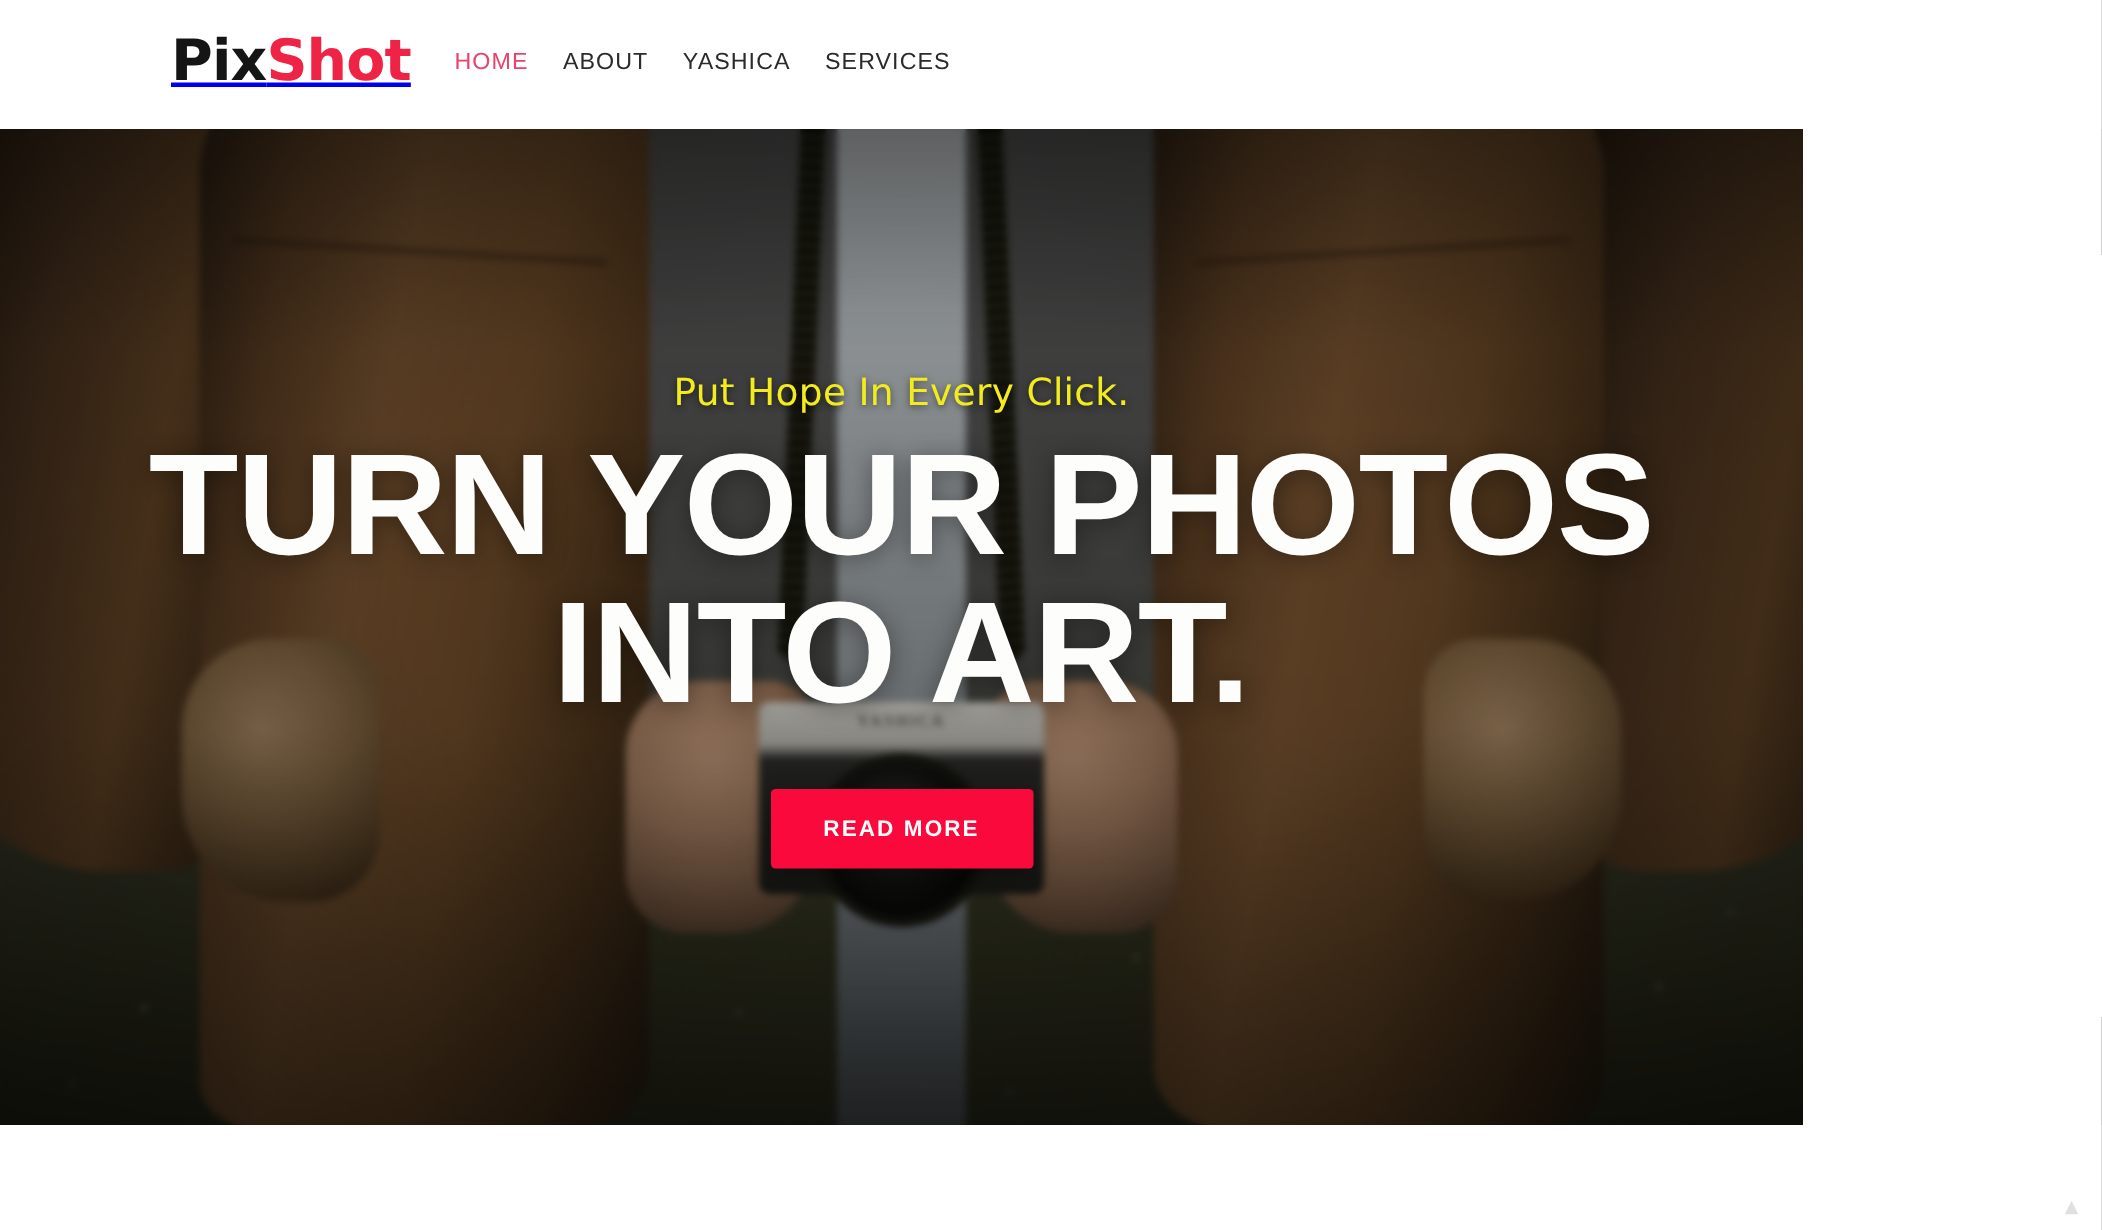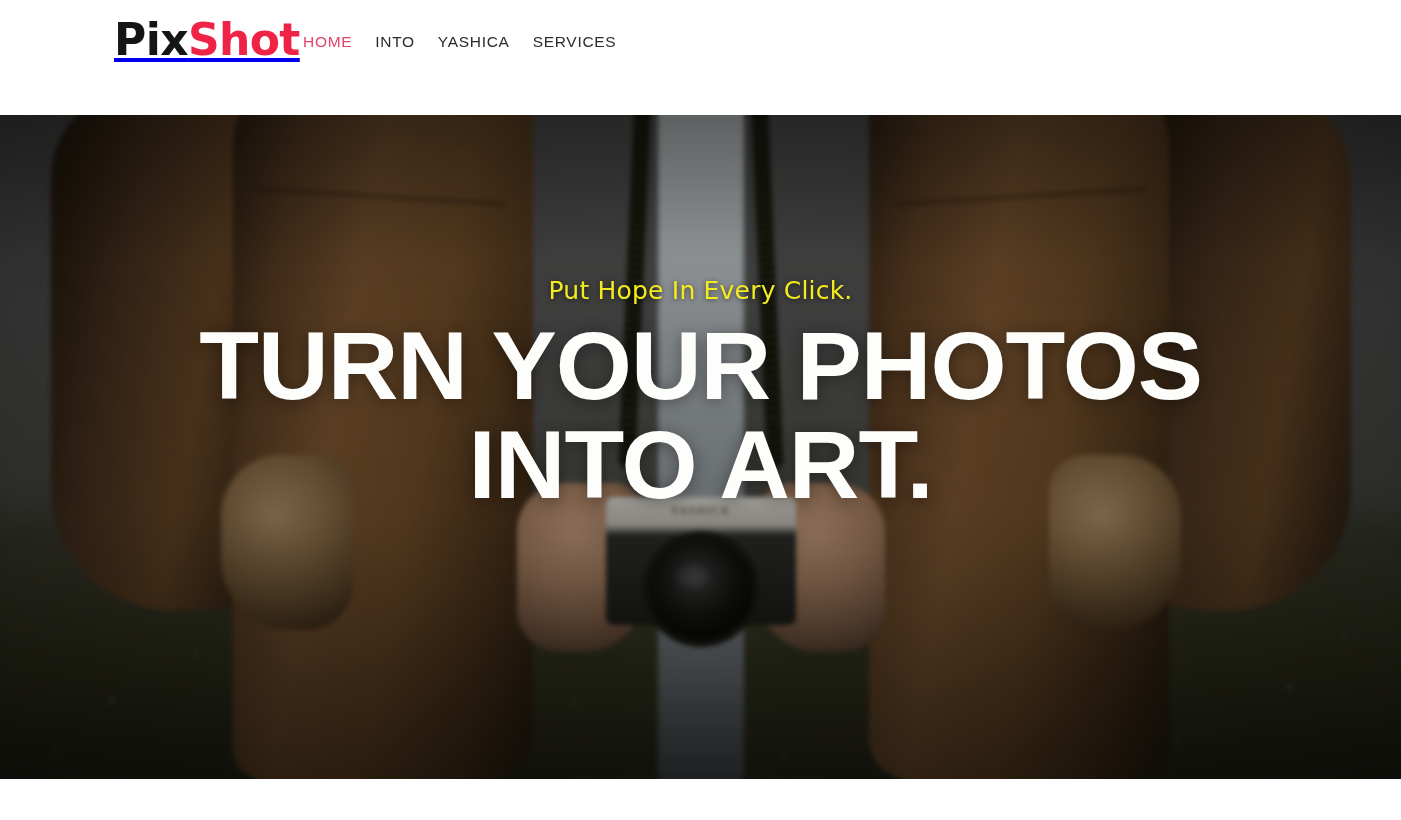--- a/index.html
+++ b/index.html
@@ -14,21 +14,21 @@
   
   .site-header{
     position:relative;
     width:1401px; height:86px;
     background:#ffffff;
     display:flex; align-items:center;
     z-index:20;
   }
   .logo{
     position:absolute; left:114px; top:19px;
-    font-size:44px; font-weight:bold;
+    font-size:38px; font-weight:bold;
     letter-spacing:-0.6px;
     line-height:42px;
     white-space:nowrap;
     font-family:"DejaVu Sans", sans-serif;
   }
   .logo .logo-pix{ color:#151515; }
   .logo .logo-shot{ color:#ee2346; }
 
   .main-nav{
     position:absolute; left:303px; top:31px;
@@ -47,24 +47,23 @@
 
   .header-actions{
     position:absolute; right:0; top:0;
     height:86px; width:420px;
     display:flex; align-items:center;
   }
 
   
   .hero{
     position:relative;
-    width:1401px; height:664px;
+    width:1202px; height:664px;
     overflow:hidden;
     background:#3f3f3f;
-    margin-top:29px;
   }
 
   
   .hero-photo{ position:absolute; inset:0; overflow:hidden; }
 
   
   .bg-sky{
     position:absolute; left:0; top:0; width:100%; height:100%;
     background:
       linear-gradient(180deg,#4d4d4e 0%,#515152 30%,#4a4b47 55%,#34352c 72%,#25261c 85%,#1a1b13 100%);
@@ -292,21 +291,21 @@
 <body>
 
 <header class="site-header">
 
   <a class="logo" href="#">
     <span class="logo-pix">Pix</span><span class="logo-shot">Shot</span>
   </a>
 
   <nav class="main-nav">
     <a class="nav-link is-active" href="#">HOME</a>
-    <a class="nav-link" href="#">INTO</a>
+    <a class="nav-link" href="#">ABOUT</a>
     <a class="nav-link" href="#">YASHICA</a>
     <a class="nav-link" href="#">SERVICES</a>
   </nav>
 
   <div class="header-actions">
 
     
 
     
 
@@ -348,20 +347,21 @@
     <div class="hero-vignette"></div>
     <div class="hero-overlay"></div>
   </div>
 
   <div class="hero-content">
     <p class="hero-subtitle">Put Hope In Every Click.</p>
     <h1 class="hero-title">
       <span class="title-line">TURN YOUR PHOTOS</span>
       <span class="title-line">INTO ART.</span>
     </h1>
+    <button class="hero-cta">READ MORE</button>
   </div>
 
 </section>
 
 <div class="page-bottom">
   <button class="back-to-top">
     <span>
       <svg width="12" height="12" viewBox="0 0 12 12" fill="none" aria-hidden="true">
         <path d="M6 1.5 10.5 10.5H1.5L6 1.5Z" fill="#9a9a9a"></path>
       </svg>

